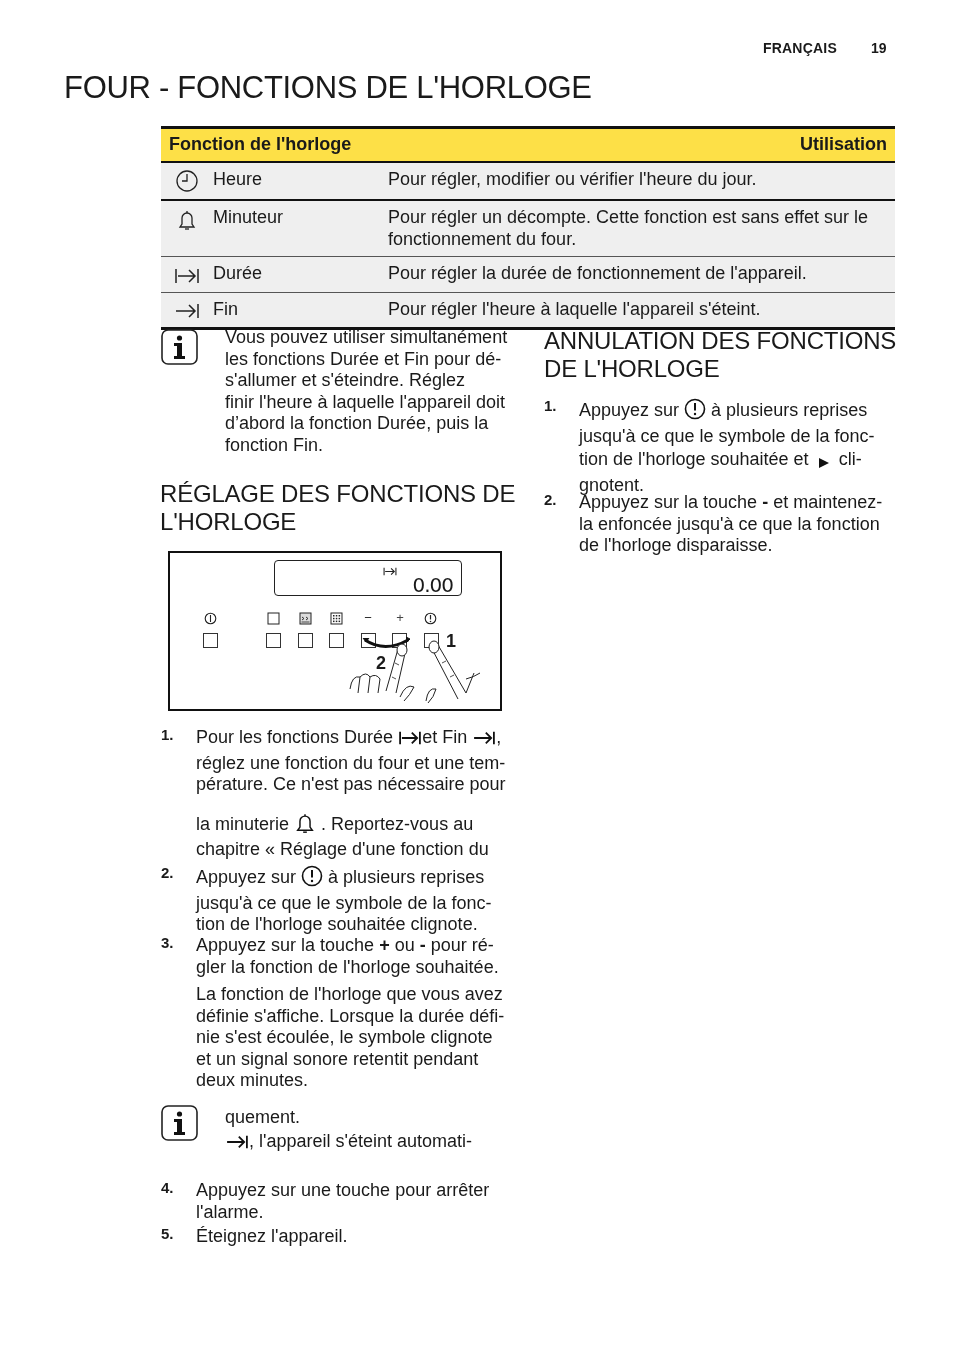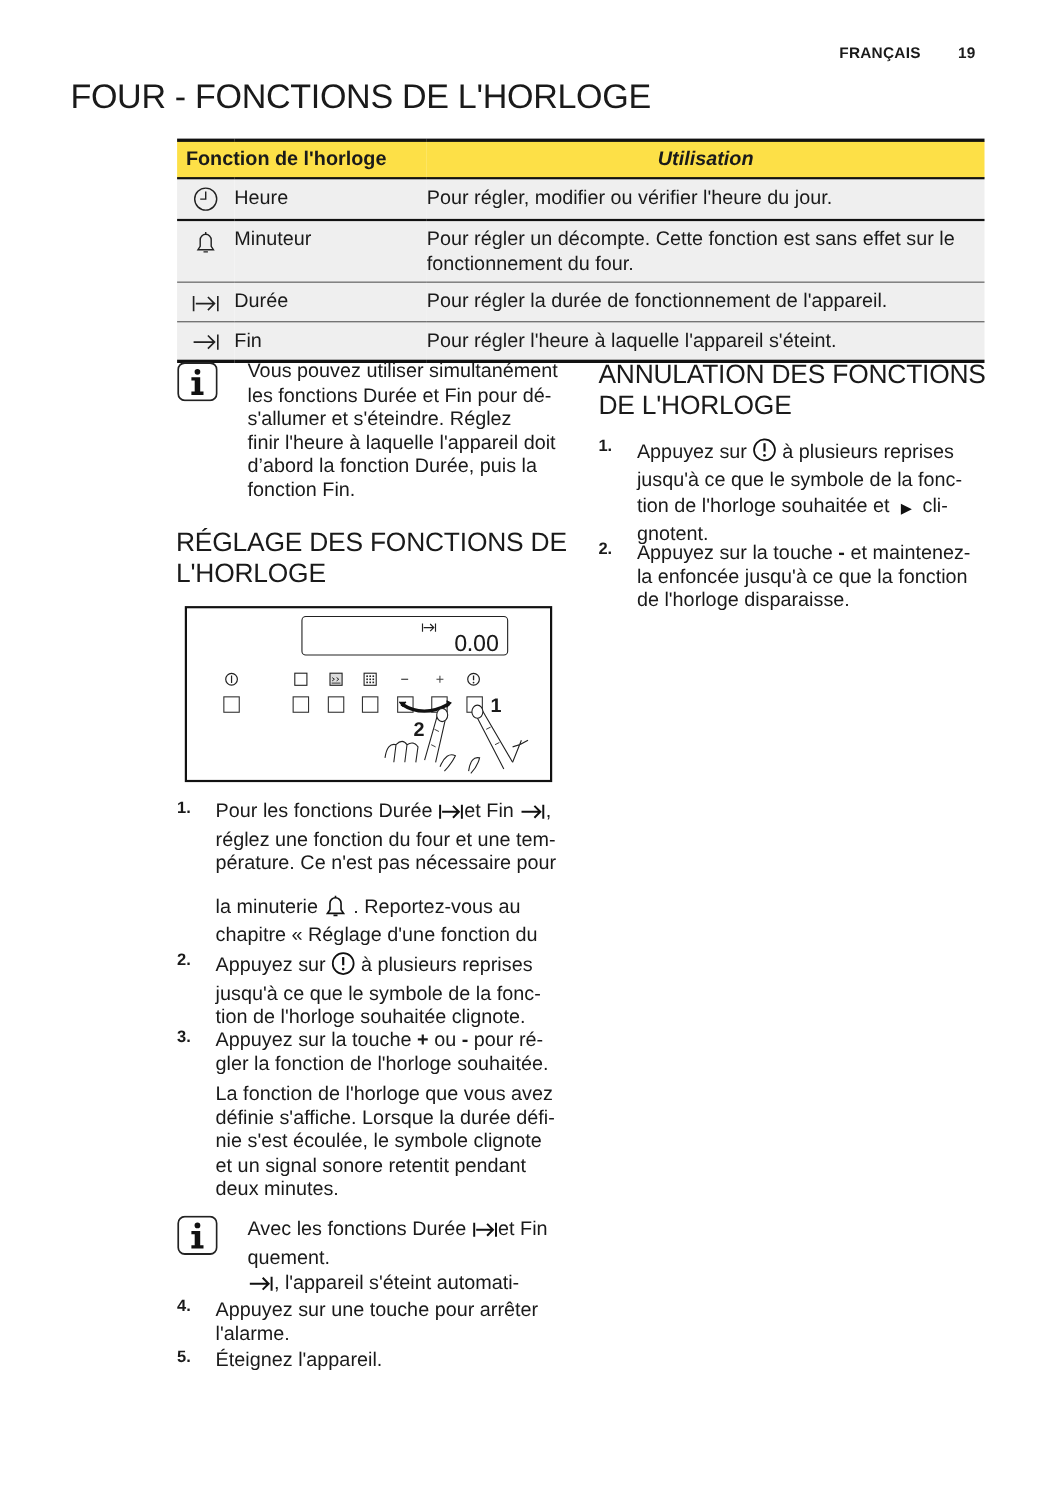--- a/index.html
+++ b/index.html
@@ -7,21 +7,21 @@
     width: 954px; height: 1352px; position: relative; overflow: hidden;
     font-family: "Liberation Sans", sans-serif; color: #1a1a1a;
   }
   .hdr-lang { position: absolute; top: 40px; left: 763px; font-size: 14px; font-weight: bold; letter-spacing: 0.2px; }
   .hdr-page { position: absolute; top: 40px; left: 871px; font-size: 14px; font-weight: bold; }
   .page-title { position: absolute; top: 70px; left: 64px; font-size: 31px; font-weight: normal; letter-spacing: -0.3px; margin: 0; }
 
   
   .clock-table { position: absolute; top: 126px; left: 161px; width: 734px; border-collapse: collapse; font-size: 18px; }
   .clock-table th { background: #fde047; font-weight: bold; font-size: 18px; padding: 5px 8px 6px 8px; text-align: left; border-top: 3px solid #111; border-bottom: 2px solid #111; }
-  .clock-table th.util { text-align: center; font-style: italic; }
+  .clock-table th.util { text-align: right; }
   .clock-table td { background: #efefef; padding: 5px 0 6px 0; vertical-align: top; border-bottom: 1px solid #555; line-height: 22px; }
   .clock-table tr:last-child td { border-bottom: 3px solid #111; }
   .clock-table td.ico { width: 52px; text-align: center; padding-top: 6px; }
   .clock-table td.fn { width: 175px; text-align: left; padding-left: 0; }
   .clock-table td.fn span { display: inline-block; width: 125px; text-align: left; }
   .clock-table td.use { padding-left: 0; padding-right: 8px; }
   .clock-table tr.r0 td { border-bottom: 2px solid #111; }
   .ico svg { display: inline-block; vertical-align: middle; }
 
   
@@ -285,26 +285,20 @@
 </div>
 
 <div class="info-icon" style="left:161px; top:1105px;">
   <svg width="37" height="36" viewBox="0 0 37 36">
       <rect x="1" y="1" width="35" height="34" rx="6" fill="#fff" stroke="#222" stroke-width="1.6"></rect>
       <circle cx="18.5" cy="9" r="2.6" fill="#111"></circle>
       <path d="M13 14 H21 V27 H24 V30 H13 V27 H16 V17 H13 Z" fill="#111"></path>
     </svg>
 </div>
 <div class="note-text" style="left:225px; top:1107px; width:290px;">
-  <div>
-    <span>Avec les fonctions Durée</span>
-    <span class="inline-ico"><svg width="24" height="18" viewBox="0 0 26 20">
-          <path d="M2 3 V17 M24 3 V17 M4 10 H21 M15 4 L21 10 L15 16" fill="none" stroke="#111" stroke-width="2"></path>
-        </svg></span><span>et Fin</span>
-  </div>
   <div>quement.</div>
   <div style="margin-top:2px;">
     <span class="inline-ico"><svg width="24" height="18" viewBox="0 0 26 20">
           <path d="M24 3 V17 M2 10 H21 M15 4 L21 10 L15 16" fill="none" stroke="#111" stroke-width="2"></path>
         </svg></span><span>, l'appareil s'éteint automati-</span>
   </div>
 </div>
 
 <div class="step" style="left:161px; top:1180px; width:360px;">
   <span class="num">4.</span>

